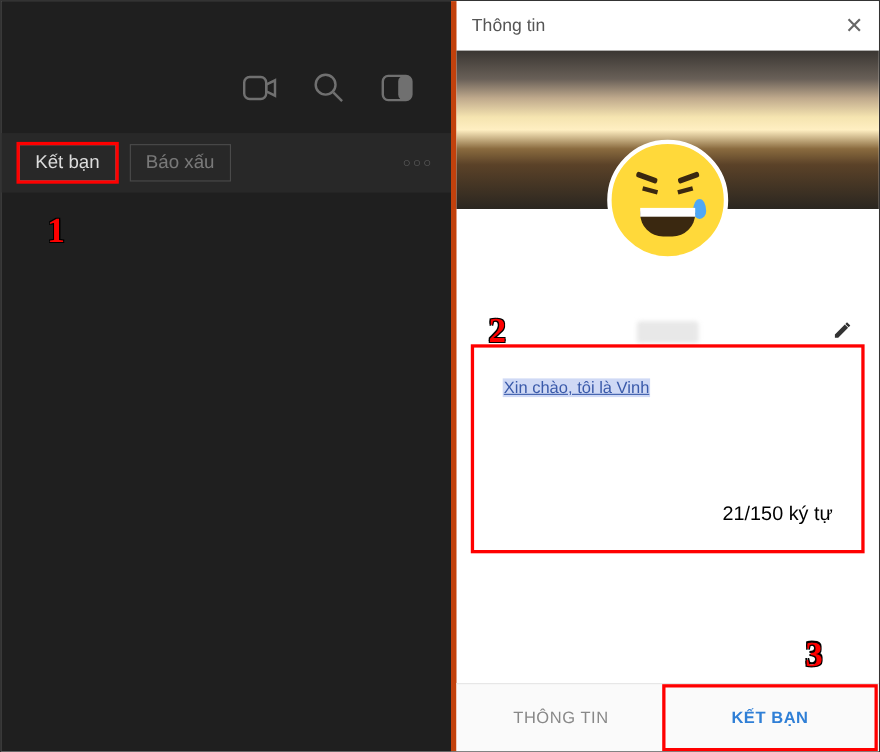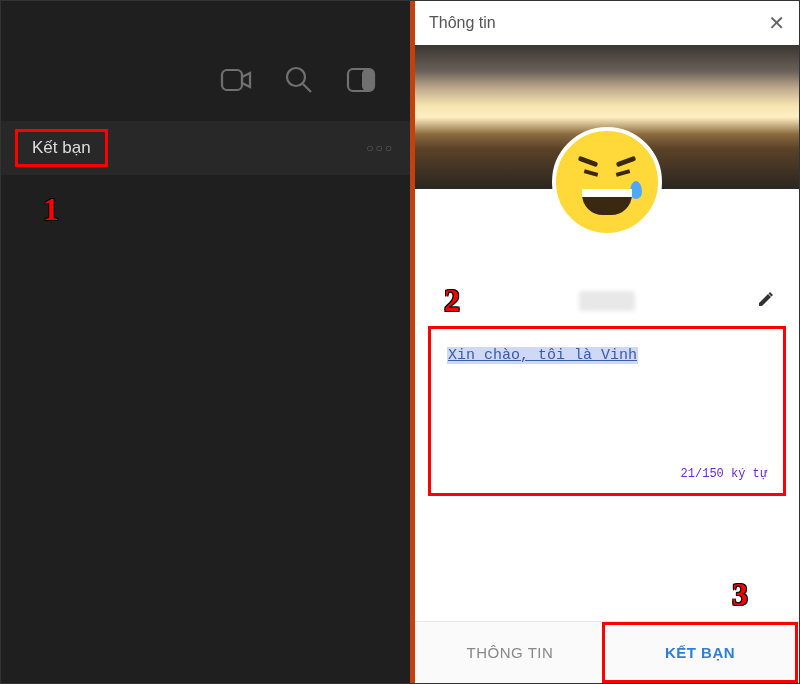--- a/index.html
+++ b/index.html
@@ -193,46 +193,45 @@
       filter: blur(2px);
       border-radius: 3px;
     }
     .edit-pen {
       position: absolute;
       right: 24px;
       color: #333;
     }
     .step2 { left: 444px; top: 282px; }
     .msg-box-wrap {
-      margin: 14px 16px 6px 16px;
+      margin: 0 16px 6px 16px;
       outline: 3px solid #ff0000;
-      padding: 2px;
-      position: relative;
-      font-family: Liberation Mono, monospace;
+      padding: 12px;
+      position: relative;
     }
     .msg-box {
       background: #fff;
       padding: 16px 14px 10px 14px;
       min-height: 160px;
       display: flex;
       flex-direction: column;
     }
     .msg-text {
       font-size: 15px;
       color: #3a5aaa;
       text-decoration: underline;
       background: #cfd9f5;
       align-self: flex-start;
       padding: 0 1px;
     }
     .char-count {
       margin-top: auto;
       text-align: right;
-      font-size: 12px;
-      color: #6d28d9;
+      font-size: 18px;
+      color: #000000;
     }
     .spacer { flex: 1; }
     .footer {
       display: flex;
       border-top: 1px solid #e5e5e5;
       background: #fafafa;
       height: 62px;
     }
     .footer-btn {
       flex: 1;
@@ -274,20 +273,21 @@
     </div>
     <div class="icon-btn">
       <svg width="30" height="26" viewBox="0 0 30 26" fill="none" stroke="currentColor" stroke-width="2.2">
         <rect x="2" y="2" width="26" height="22" rx="5"></rect>
         <rect x="16" y="2" width="12" height="22" rx="5" fill="currentColor" stroke="none"></rect>
       </svg>
     </div>
   </div>
   <div class="action-bar">
     <button class="action-btn add-friend-highlight">Kết bạn</button>
+    <button class="action-btn">Báo xấu</button>
     <div class="more-dots">○○○</div>
   </div>
   <div class="step-num step1">1</div>
 </div>
 
 <div class="right-panel">
   <div class="panel-header">
     <span>Thông tin</span>
     <span class="close-x">✕</span>
   </div>

